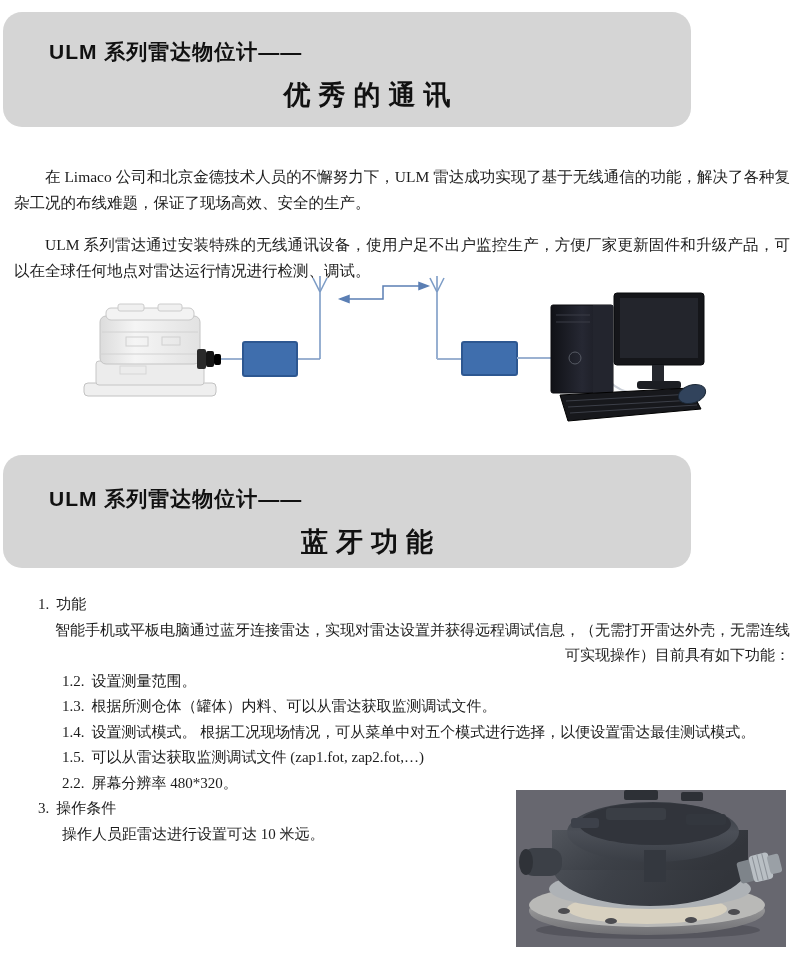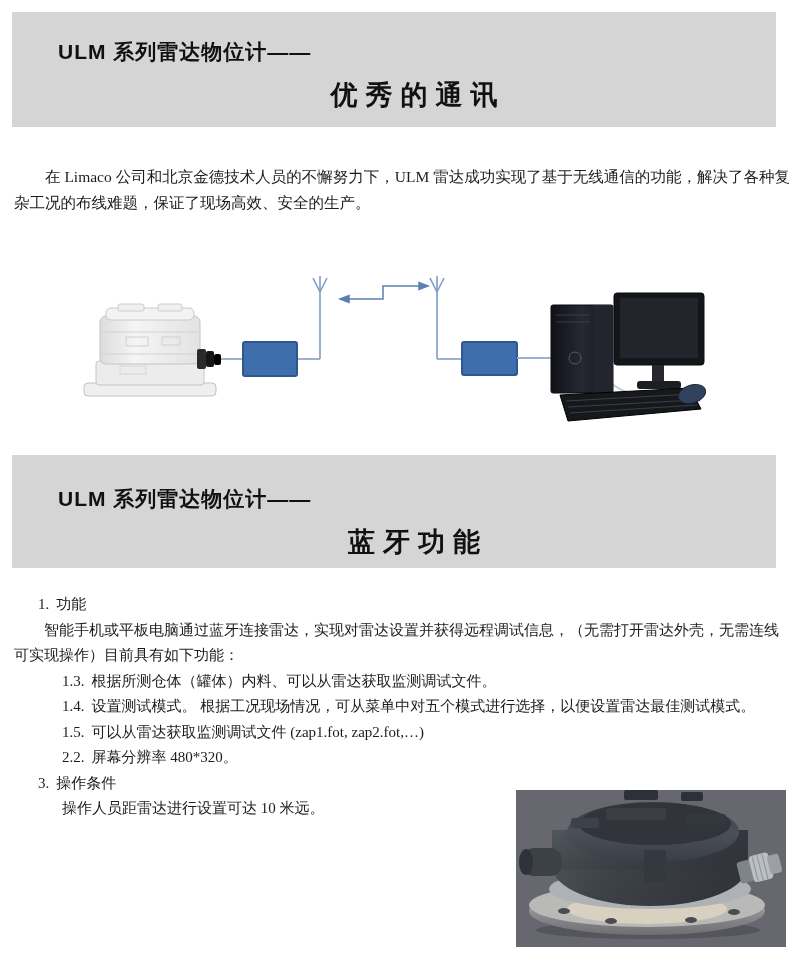--- a/index.html
+++ b/index.html
@@ -3,22 +3,22 @@
 <meta charset="utf-8">
 <style>
   html,body{margin:0;padding:0;}
   body{
     width:800px;height:976px;position:relative;background:#ffffff;
     font-family:"Liberation Serif","DejaVu Serif",serif;
     color:#1c1c1c;overflow:hidden;
   }
   
   .banner{
-    position:absolute;left:12px;width:764px;background:#d5d5d5;
-    font-family:"Liberation Sans","DejaVu Sans",sans-serif;font-weight:bold;color:#111;
+    position:absolute;left:3px;width:688px;background:#d5d5d5;
+    font-family:"Liberation Sans","DejaVu Sans",sans-serif;font-weight:bold;color:#111;border-radius:19px;
   }
   .banner .t1{margin:0;padding:26px 0 0 46px;font-size:21px;letter-spacing:1px;}
   .banner .t2{margin:0;padding-top:11px;font-size:27px;letter-spacing:8px;text-align:center;transform:translateX(24px);}
   #banner1{top:12px;height:115px;}
   #banner2{top:455px;height:113px;}
   
   .intro{
     position:absolute;left:14px;top:147px;width:776px;
     font-size:15.5px;line-height:25.5px;text-align:justify;
   }
@@ -28,32 +28,33 @@
   #product-photo{position:absolute;left:516px;top:790px;width:270px;height:157px;}
   
   .features{
     position:absolute;left:14px;top:592px;width:778px;
     font-size:15px;line-height:25.5px;
   }
   .row{white-space:normal;}
   .row .num{margin-right:7px;}
   .lvl1{padding-left:24px;}
   .lvl2{padding-left:48px;}
-  .para{padding-left:0;text-indent:2em;width:776px;}
+  .para{padding-left:0;text-indent:2em;width:776px;text-align:right;}
 </style>
 </head>
 <body>
 
 <div class="banner" id="banner1">
   <div class="t1">ULM 系列雷达物位计——</div>
   <div class="t2">优秀的通讯</div>
 </div>
 
 <div class="intro">
   <p>在 Limaco 公司和北京金德技术人员的不懈努力下，ULM 雷达成功实现了基于无线通信的功能，解决了各种复杂工况的布线难题，保证了现场高效、安全的生产。</p>
+  <p>ULM 系列雷达通过安装特殊的无线通讯设备，使用户足不出户监控生产，方便厂家更新固件和升级产品，可以在全球任何地点对雷达运行情况进行检测、调试。</p>
 </div>
 
 <svg id="diagram" viewBox="0 0 800 180" xmlns="http://www.w3.org/2000/svg">
   <defs>
     <linearGradient id="towerGrad" x1="0" y1="0" x2="1" y2="0">
       <stop offset="0" stop-color="#101116"></stop>
         <stop offset="0.5" stop-color="#262833"></stop>
         <stop offset="1" stop-color="#14151a"></stop>
     </linearGradient>
     <linearGradient id="radarGrad" x1="0" y1="0" x2="1" y2="0">
@@ -139,20 +140,21 @@
 </svg>
 
 <div class="banner" id="banner2">
   <div class="t1" style="padding-top:30px">ULM 系列雷达物位计——</div>
   <div class="t2">蓝牙功能</div>
 </div>
 
 <div class="features">
   <div class="row lvl1"><span class="num">1.</span><span>功能</span></div>
   <div class="row para"><span>智能手机或平板电脑通过蓝牙连接雷达，实现对雷达设置并获得远程调试信息，（无需打开雷达外壳，无需连线可实现操作）目前具有如下功能：</span></div>
+  <div class="row lvl2"><span class="num">1.2.</span><span>设置测量范围。</span></div>
   <div class="row lvl2"><span class="num">1.3.</span><span>根据所测仓体（罐体）内料、可以从雷达获取监测调试文件。</span></div>
   <div class="row lvl2"><span class="num">1.4.</span><span>设置测试模式。 根据工况现场情况，可从菜单中对五个模式进行选择，以便设置雷达最佳测试模式。</span></div>
   <div class="row lvl2"><span class="num">1.5.</span><span>可以从雷达获取监测调试文件 (zap1.fot, zap2.fot,…)</span></div>
   <div class="row lvl2"><span class="num">2.2.</span><span>屏幕分辨率 480*320。</span></div>
   <div class="row lvl1"><span class="num">3.</span><span>操作条件</span></div>
   <div class="row lvl2"><span>操作人员距雷达进行设置可达 10 米远。</span></div>
 </div>
 
 <svg id="product-photo" viewBox="0 0 270 157" xmlns="http://www.w3.org/2000/svg">
   <defs>

